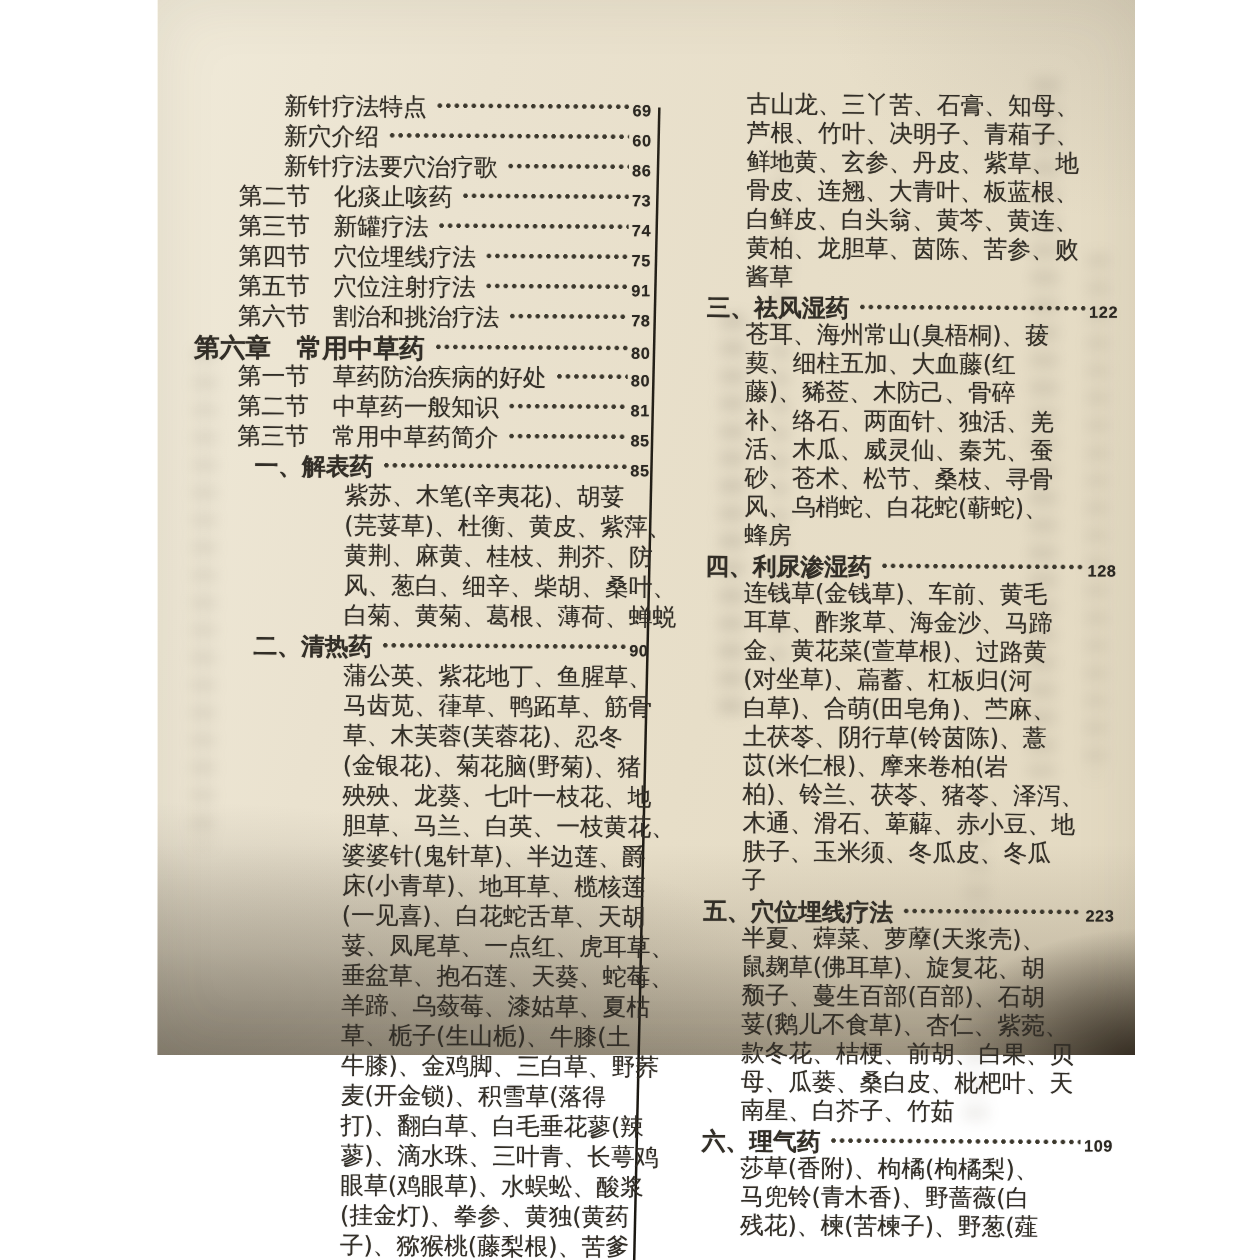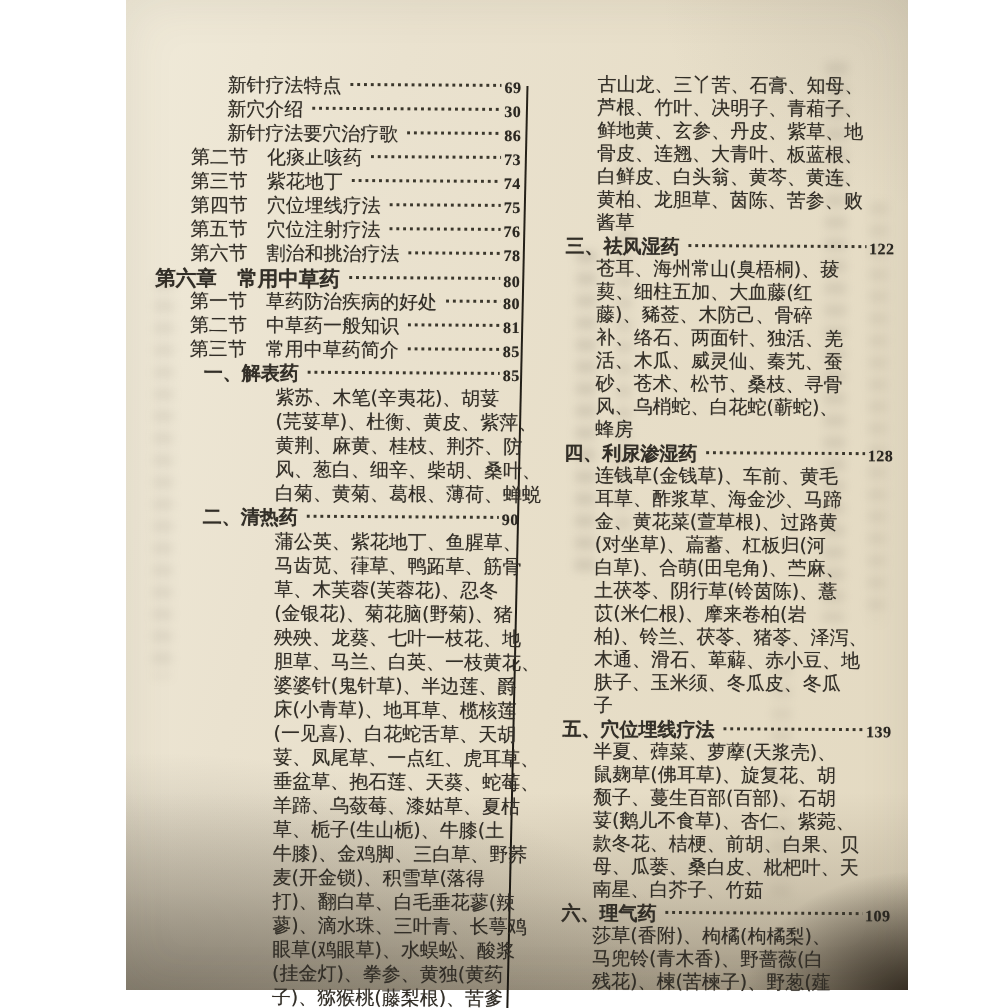--- a/index.html
+++ b/index.html
@@ -3,21 +3,21 @@
 <meta charset="utf-8">
 <style>
   html,body{margin:0;padding:0;}
   body{
     width:1008px;height:1008px;overflow:hidden;background:#ffffff;
     font-family:"DejaVu Sans",sans-serif;
     position:relative;
   }
   
   .page{
-    position:absolute;left:126px;top:0;width:782px;height:990px;
+    position:absolute;left:126px;top:0;width:782px;height:844px;
     background-image:
       radial-gradient(22% 13% at 101% 101%, rgba(26,19,11,.88), rgba(26,19,11,0) 100%),
       radial-gradient(120% 42% at 0% 102%, rgba(96,90,78,.50), rgba(96,90,78,0) 62%),
       radial-gradient(45% 30% at 100% 0%, rgba(125,118,106,.14), rgba(125,118,106,0) 70%),
       linear-gradient(to bottom, rgba(0,0,0,0) 80%, rgba(78,66,48,.16) 90%, rgba(58,48,34,.40) 100%),
       linear-gradient(105deg,#f0ead9 0%,#eae2cf 28%,#e7dec8 58%,#e3d9c1 100%);
     box-shadow:inset 0 0 50px rgba(90,80,60,.10);
   }
   .page-inner{position:absolute;inset:0;transform:rotate(.35deg);transform-origin:50% 0;}
 
@@ -43,21 +43,21 @@
     text-shadow:0 0 .7px rgba(50,46,38,.55);}
   .col-left{left:26px;width:370px;}
   .col-right{left:436px;top:72px;width:334px;}
   .col-left .row{height:24px;line-height:24px;}
   .col-right .row{height:23px;line-height:23px;}
   .row{display:flex;align-items:baseline;}
   .label{white-space:pre;}
   .leader{flex:1 1 auto;margin:0 3px 0 7px;height:1em;
     background-image:radial-gradient(circle,#3b372c 1.6px, rgba(0,0,0,0) 1.9px);
     background-size:6.8px 5px;background-position:left 63%;background-repeat:repeat-x;}
-  .pagenum{font-family:Liberation Serif, serif;font-weight:bold;font-size:16px;
+  .pagenum{font-family:Liberation Sans, sans-serif;font-weight:bold;font-size:13px;
     letter-spacing:.5px;color:#2b2822;}
   
   .chapter{margin-left:5px;font-weight:bold;font-size:20.5px;}
   .section{margin-left:40px;}
   .sub{margin-left:76px;}
   .cat{margin-left:54px;font-weight:bold;}
   .body{margin-left:126px;}
   .col-right .cat{margin-left:5px;}
   .col-right .body{margin-left:36px;}
 </style>
@@ -77,46 +77,46 @@
 
     <div class="col col-left">
         <div class="row sub">
           <span class="label">新针疗法特点</span>
           <span class="leader"></span>
           <span class="pagenum">69</span>
         </div>
         <div class="row sub">
           <span class="label">新穴介绍</span>
           <span class="leader"></span>
-          <span class="pagenum">30</span>
+          <span class="pagenum">60</span>
         </div>
         <div class="row sub">
           <span class="label">新针疗法要穴治疗歌</span>
           <span class="leader"></span>
           <span class="pagenum">86</span>
         </div>
         <div class="row section">
           <span class="label">第二节　化痰止咳药</span>
           <span class="leader"></span>
           <span class="pagenum">73</span>
         </div>
         <div class="row section">
-          <span class="label">第三节　紫花地丁</span>
+          <span class="label">第三节　新罐疗法</span>
           <span class="leader"></span>
           <span class="pagenum">74</span>
         </div>
         <div class="row section">
           <span class="label">第四节　穴位埋线疗法</span>
           <span class="leader"></span>
           <span class="pagenum">75</span>
         </div>
         <div class="row section">
           <span class="label">第五节　穴位注射疗法</span>
           <span class="leader"></span>
-          <span class="pagenum">76</span>
+          <span class="pagenum">91</span>
         </div>
         <div class="row section">
           <span class="label">第六节　割治和挑治疗法</span>
           <span class="leader"></span>
           <span class="pagenum">78</span>
         </div>
         <div class="row chapter">
           <span class="label">第六章　常用中草药</span>
           <span class="leader"></span>
           <span class="pagenum">80</span>
@@ -307,21 +307,21 @@
         </div>
         <div class="row body">
           <span class="label">肤子、玉米须、冬瓜皮、冬瓜</span>
         </div>
         <div class="row body">
           <span class="label">子</span>
         </div>
         <div class="row cat">
           <span class="label">五、穴位埋线疗法</span>
           <span class="leader"></span>
-          <span class="pagenum">139</span>
+          <span class="pagenum">223</span>
         </div>
         <div class="row body">
           <span class="label">半夏、蔊菜、萝藦(天浆壳)、</span>
         </div>
         <div class="row body">
           <span class="label">鼠麹草(佛耳草)、旋复花、胡</span>
         </div>
         <div class="row body">
           <span class="label">颓子、蔓生百部(百部)、石胡</span>
         </div>

